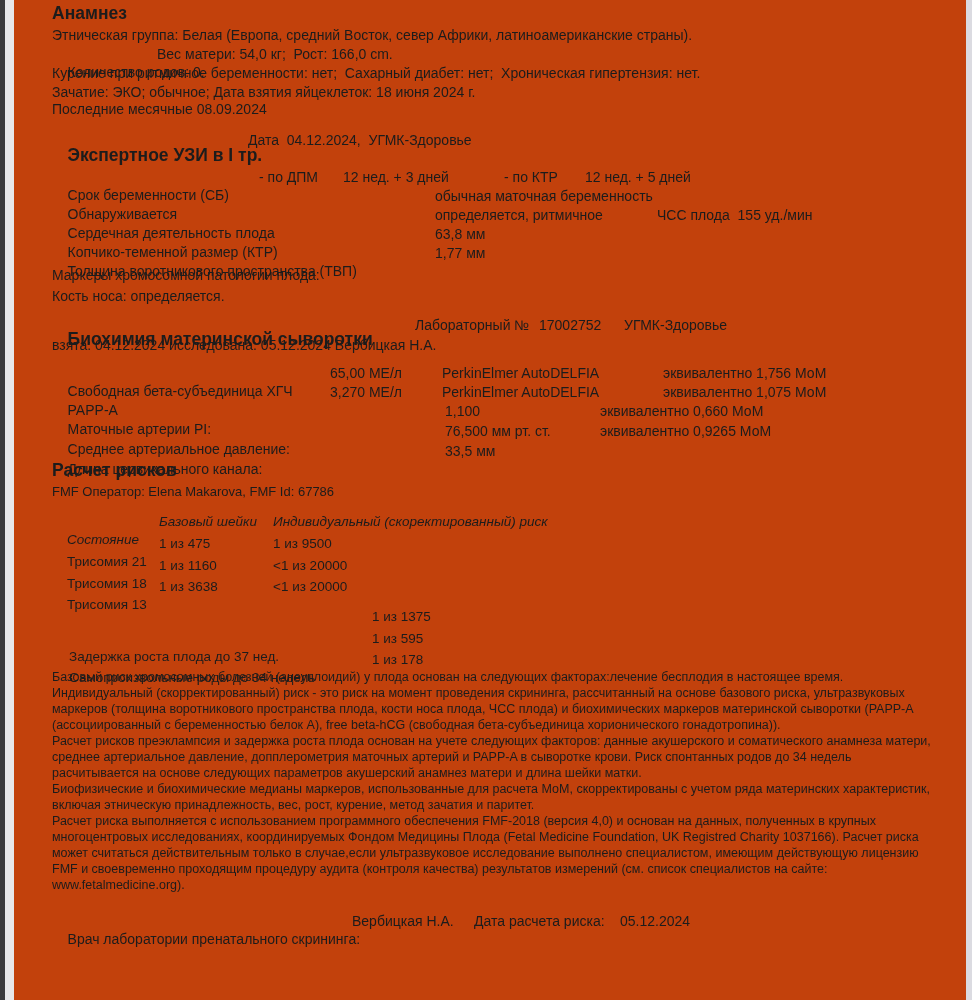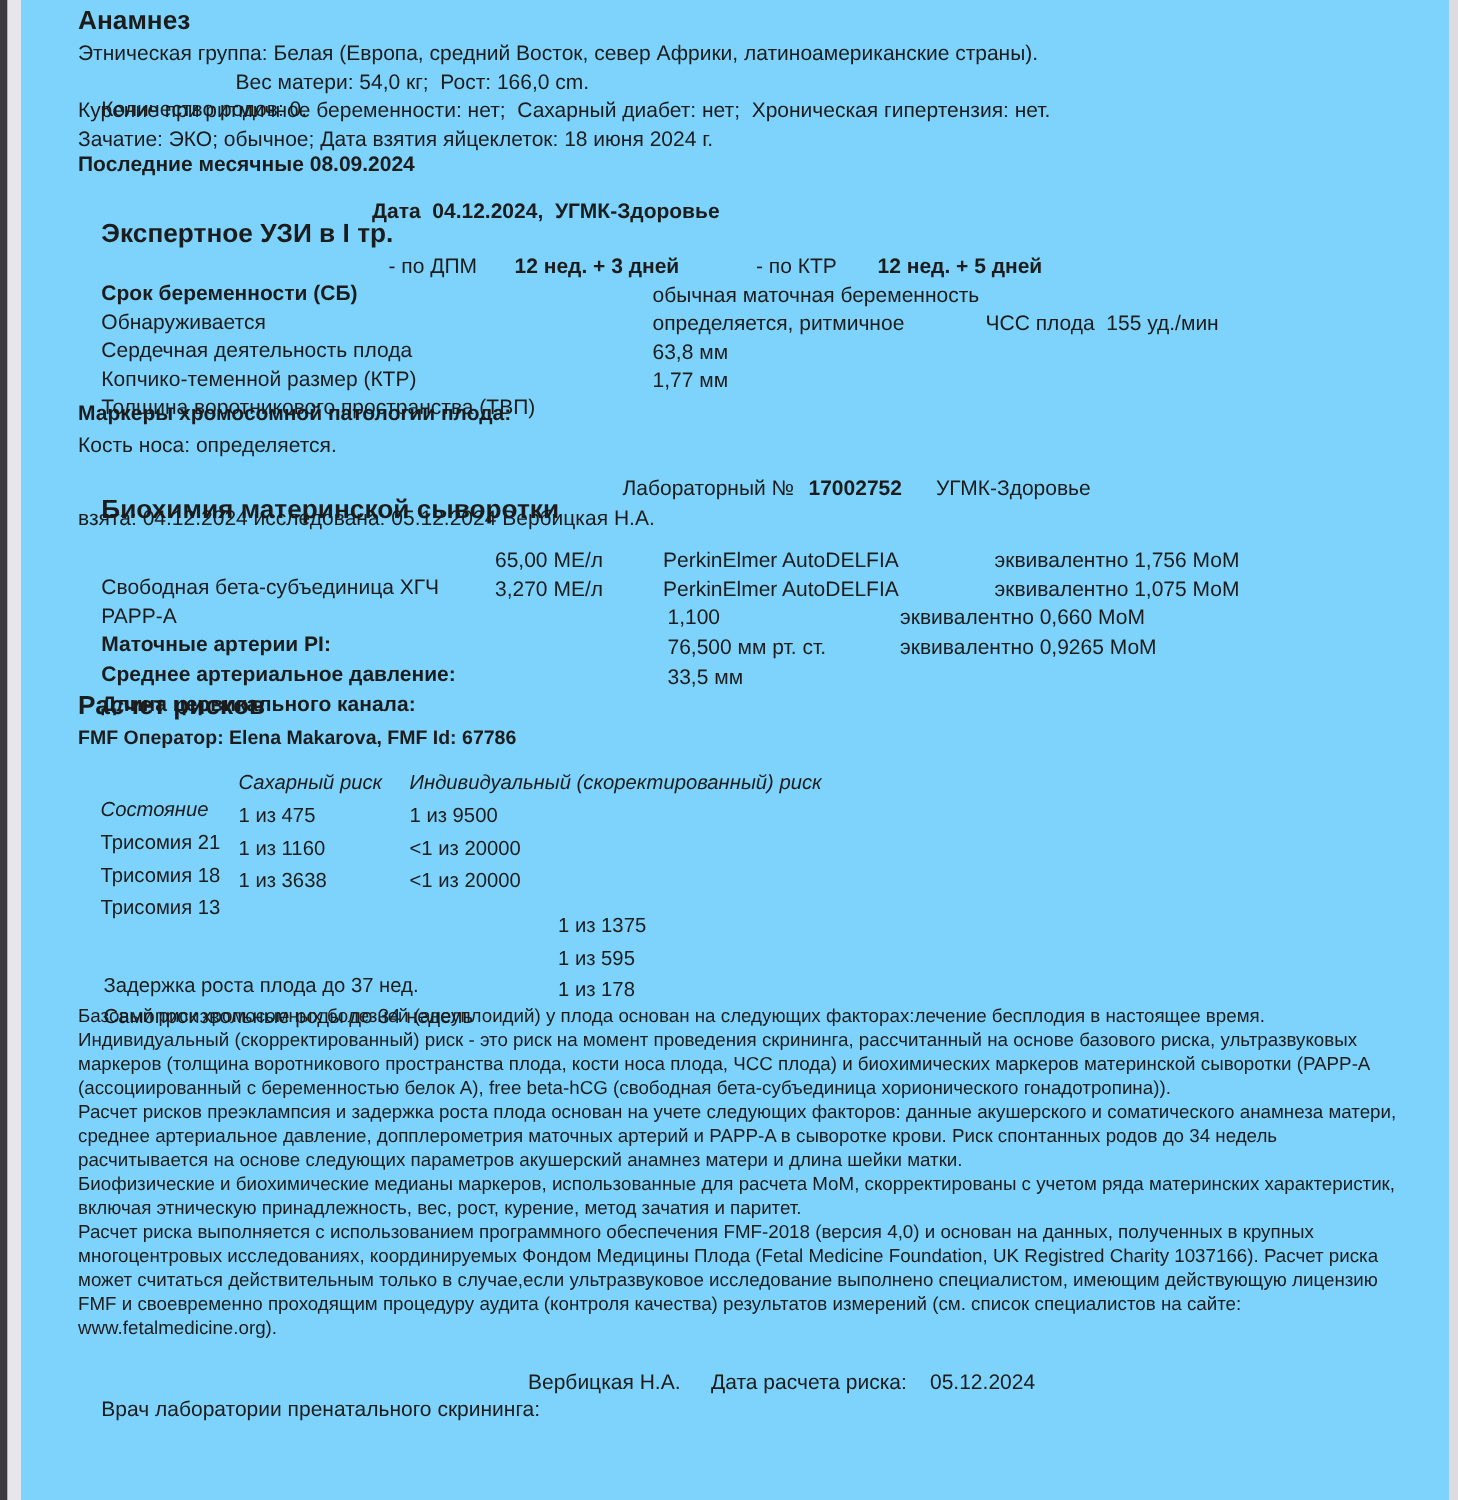--- a/index.html
+++ b/index.html
@@ -1,34 +1,34 @@
 <!DOCTYPE html>
 <html><head>
 <meta charset="utf-8">
 <style>
   html,body{margin:0;padding:0;background:#ffffff;}
   .page{
     position:relative;
     width:972px;height:1000px;
-    background:#7dd3fc;
+    background:#c2410c;
     font-family:"Liberation Sans","DejaVu Sans",sans-serif;
     color:#1c1c1c;
     overflow:hidden;
   }
   .edge{position:absolute;top:0;height:100%;}
   .edge-dark{left:0;width:5px;background:#3a3a3f;}
   .edge-light{left:5px;width:9px;background:#e7e7eb;}
   .edge-right{right:0;width:6px;background:#dbdbe1;}
   .row{
     position:absolute;left:52px;right:18px;
     font-size:14px;line-height:18px;white-space:pre;
   }
   .col{position:absolute;top:0;white-space:pre;}
   .h{font-size:17.5px;font-weight:bold;line-height:20px;margin:0;}
-  .b{font-weight:bold;}
+  .b{font-weight:normal;}
   .i{font-style:italic;}
   .small{font-size:13px;}
   .trow{font-size:13.5px;}
   .footnotes{
     position:absolute;left:52px;width:884px;
     font-size:12.5px;line-height:16px;
   }
   .footnotes p{margin:0;}
 </style>
 </head>
@@ -113,21 +113,21 @@
   <div class="row" style="top:442px">
     <span class="b">Длина цервикального канала:</span>
     <span class="col" style="left:393px">33,5 мм</span>
   </div>
 
   <h1 class="row h" style="top:460px">Расчет рисков</h1>
   <div class="row b small" style="top:483px">FMF Оператор: Elena Makarova, FMF Id: 67786</div>
 
   <div class="row trow i" style="top:513px">
     <span>Состояние</span>
-    <span class="col" style="left:107px">Сахарный риск</span>
+    <span class="col" style="left:107px">Базовый шейки</span>
     <span class="col" style="left:221px">Индивидуальный (скоректированный) риск</span>
   </div>
   <div class="row trow" style="top:535px">
     <span>Трисомия 21</span>
     <span class="col" style="left:107px">1 из 475</span>
     <span class="col" style="left:221px">1 из 9500</span>
   </div>
   <div class="row trow" style="top:557px">
     <span>Трисомия 18</span>
     <span class="col" style="left:107px">1 из 1160</span>

